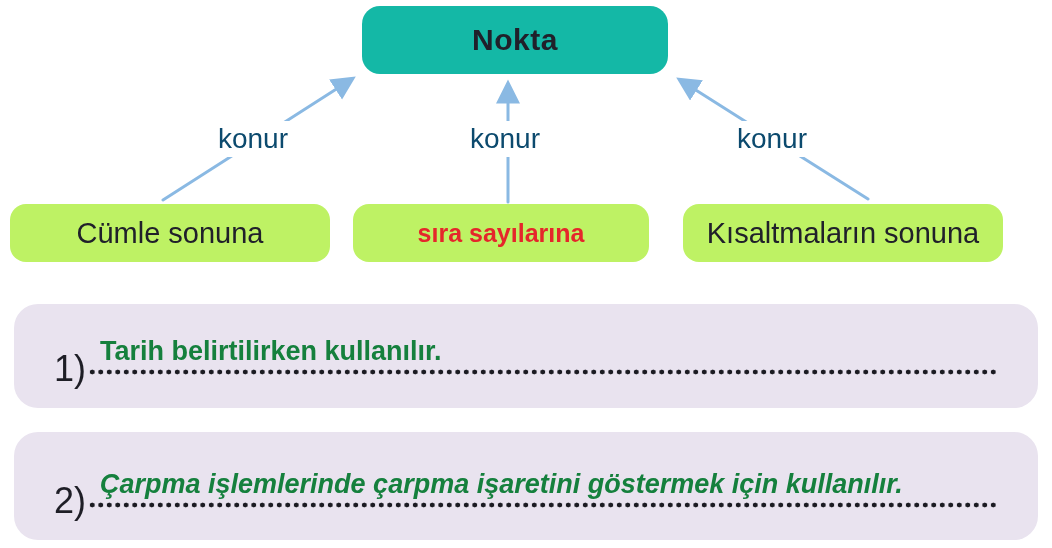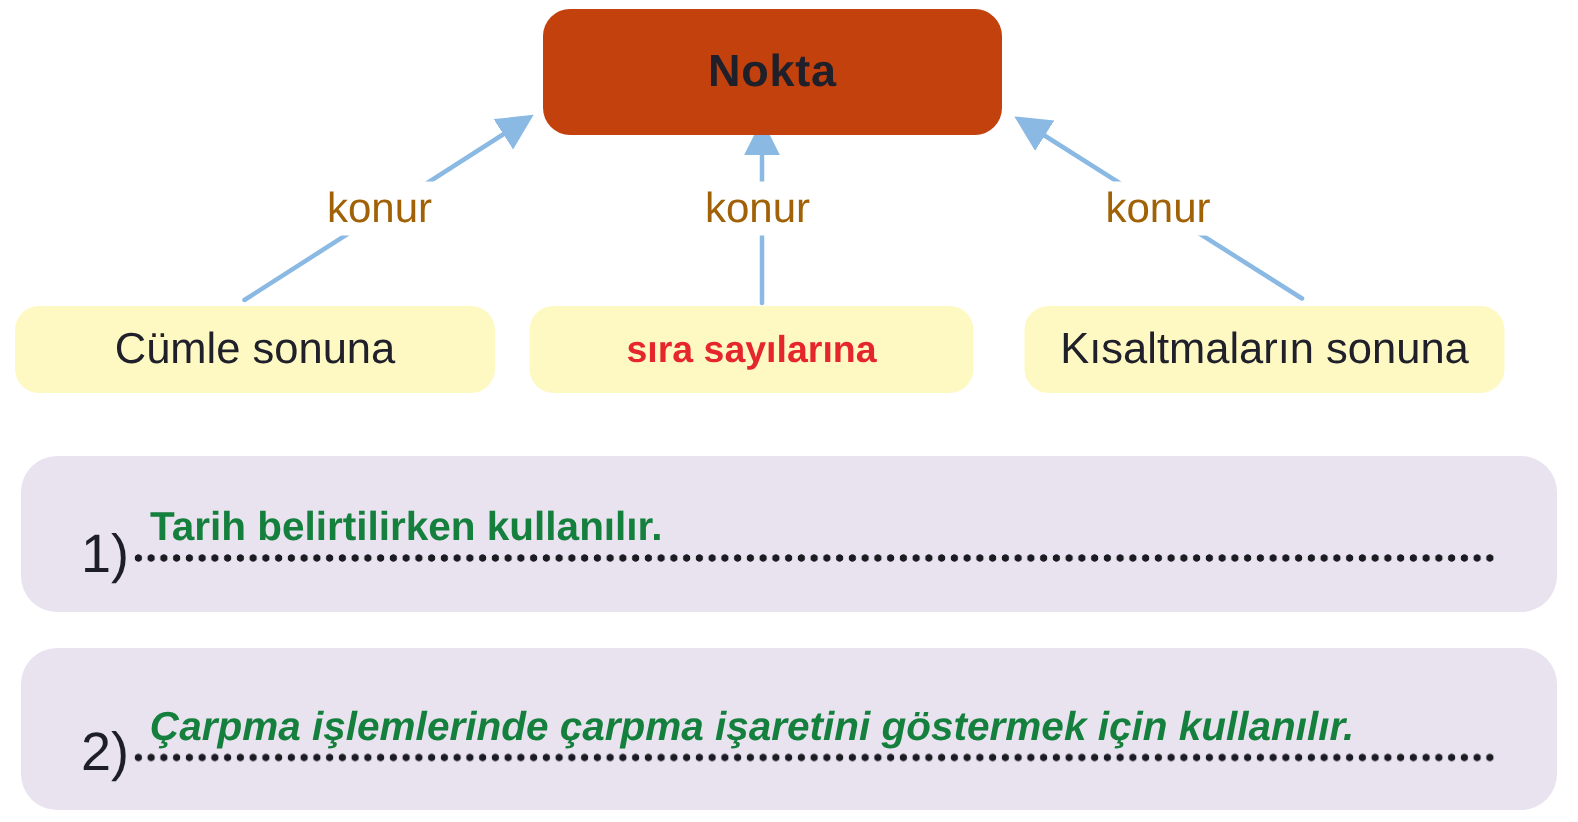--- a/index.html
+++ b/index.html
@@ -2,33 +2,33 @@
 <html><head>
 <meta charset="utf-8">
 <style>
   html,body{margin:0;padding:0;background:#ffffff;}
   .page{
     position:relative;width:1052px;height:548px;background:#ffffff;
     font-family:"Liberation Sans","DejaVu Sans",sans-serif;overflow:hidden;
   }
   .arrow-layer{position:absolute;left:0;top:0;width:1052px;height:548px;z-index:1;}
   .root-node{
-    position:absolute;left:362px;top:6px;width:306px;height:84px;
-    background:#c2410c;border-radius:18px;z-index:2;
+    position:absolute;left:362px;top:6px;width:306px;height:68px;
+    background:#14b8a6;border-radius:18px;z-index:2;
     display:flex;align-items:center;justify-content:center;
     font-size:30px;font-weight:bold;color:#20202a;letter-spacing:0.5px;
   }
   .edge-label{
     position:absolute;transform:translate(-50%,-50%);z-index:3;
     background:#ffffff;padding:2px 9px;
-    font-size:28px;color:#a16207;
+    font-size:28px;color:#0c4a6e;
   }
   .leaf-node{
     position:absolute;top:204px;height:58px;border-radius:16px;
-    background:#fef9c3;z-index:2;
+    background:#bef264;z-index:2;
     display:flex;align-items:center;justify-content:center;
     font-size:29px;color:#20202a;
   }
   .leaf-node.red{font-size:25px;font-weight:bold;color:#e5262b;}
   .answer-box{
     position:absolute;left:14px;width:1024px;background:#e9e3ef;
     border-radius:24px;z-index:2;
   }
   .answer-number{
     position:absolute;font-size:36px;color:#1e1e26;z-index:3;

